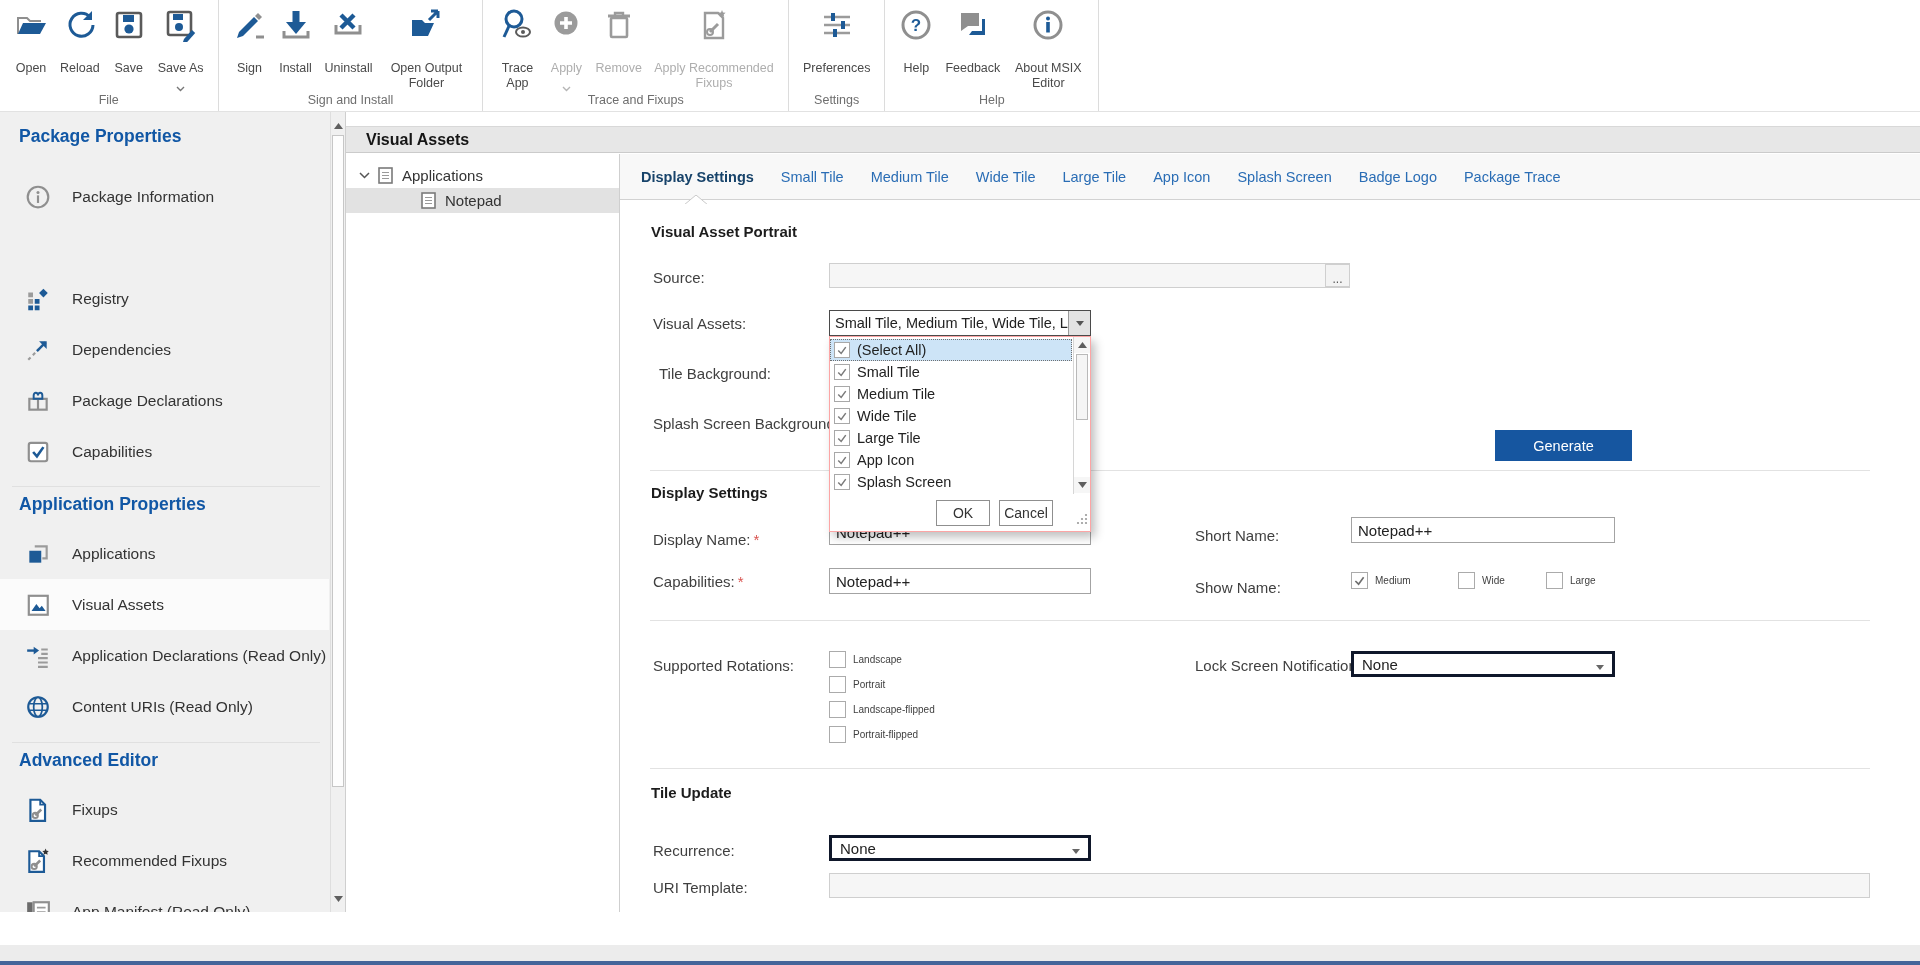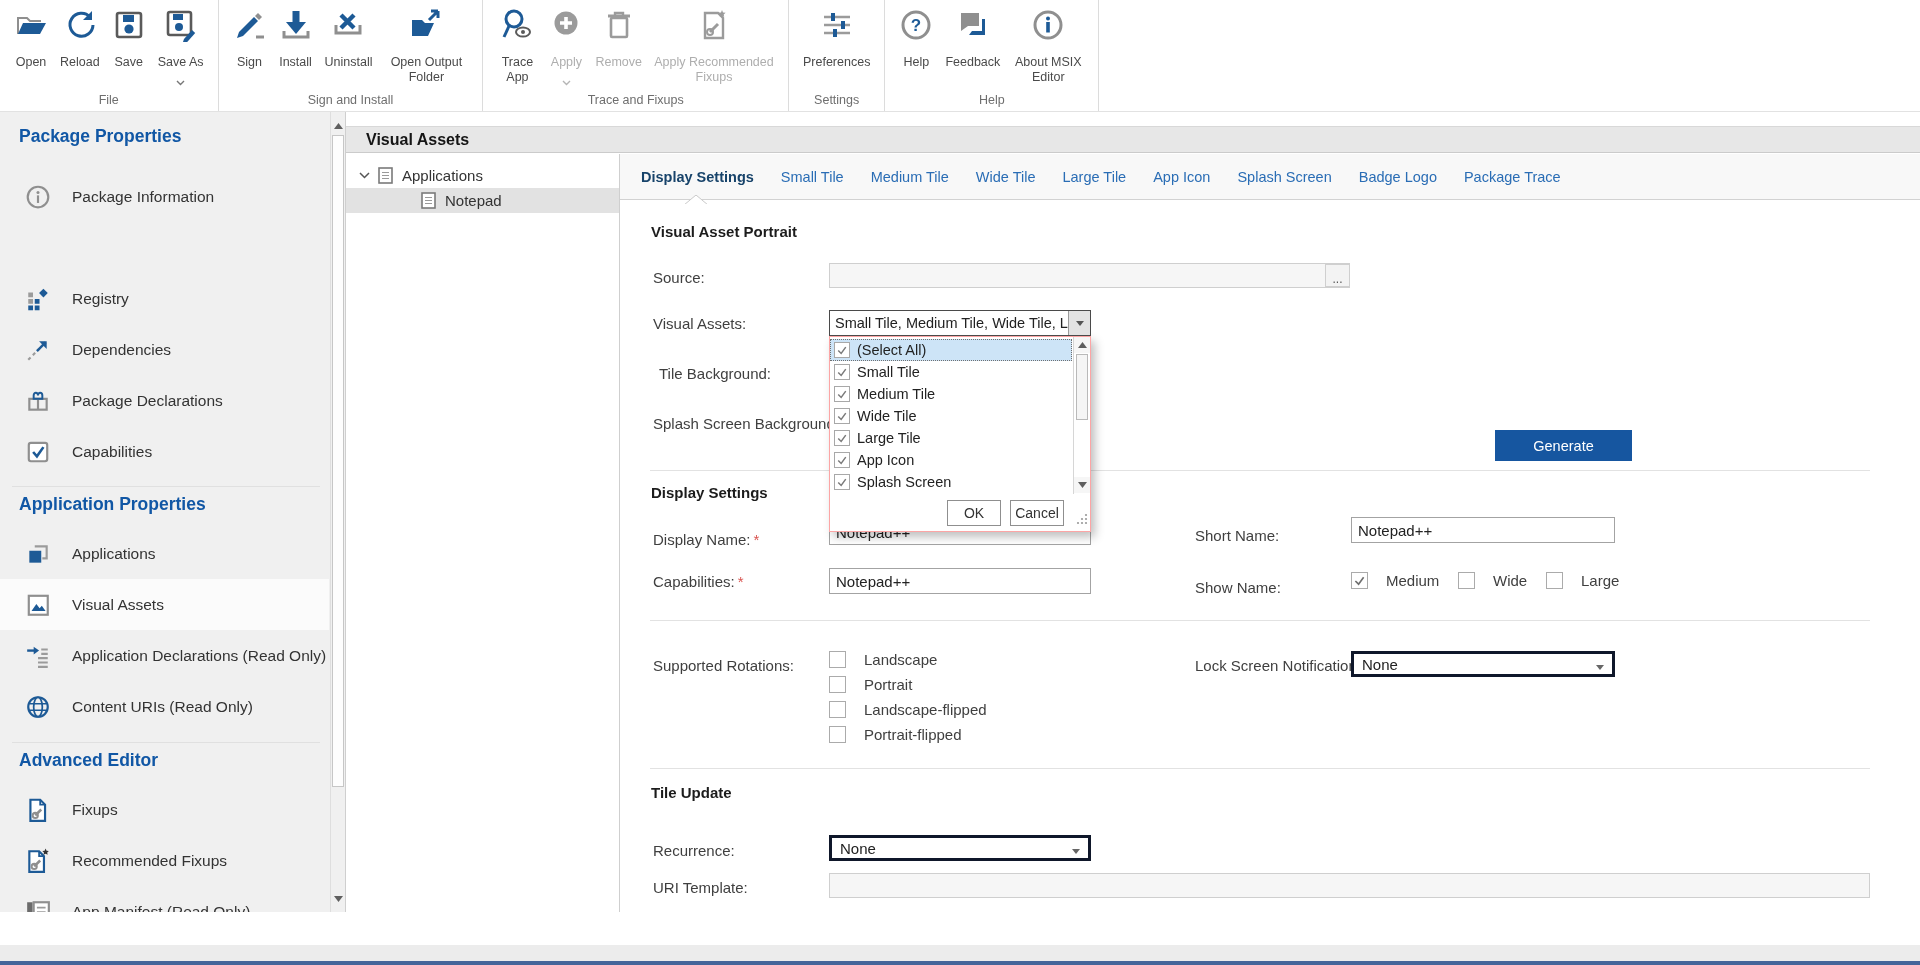--- a/index.html
+++ b/index.html
@@ -6,21 +6,21 @@
 html,body{width:1920px;height:965px;overflow:hidden}
 body{font-family:"Liberation Sans",sans-serif;background:#fff;color:#333;-webkit-font-smoothing:antialiased}
 #page{position:relative;width:1920px;height:965px;background:#fff}
 
 
 #ribbon{position:absolute;left:0;top:0;width:1920px;height:112px;background:#fff;border-bottom:1px solid #e2e2e2;display:flex}
 .rgroup{position:relative;border-right:1px solid #dcdcdc}
 .rbuttons{display:flex;align-items:flex-start;padding:5px 8px 0}
 .rbtn{display:flex;flex-direction:column;align-items:center;padding:0 6px;cursor:default}
 .ricon{height:40px;display:flex;align-items:center;justify-content:center}
-.rlabel{margin-top:10px;font-size:12.5px;line-height:1.18;color:#4a4a4a;text-align:center}
+.rlabel{margin-top:16px;font-size:12.5px;line-height:1.18;color:#4a4a4a;text-align:center}
 .rbtn.disabled .rlabel{color:#aeaeae}
 .rglabel{position:absolute;left:0;right:0;bottom:4px;text-align:center;font-size:12.5px;color:#6e6e6e}
 .chev{margin-top:2px}
 .rgroup-fill{flex:1;border:none}
 
 
 #sidebar{position:absolute;left:0;top:112px;width:345px;height:800px;background:#f0f0f0;overflow:hidden}
 .side-h{position:absolute;left:19px;font-size:17.5px;font-weight:bold;color:#1157a5;white-space:nowrap}
 .side-item{position:absolute;left:0;width:329px;height:51px;display:flex;align-items:center;padding-left:25px;font-size:15.5px;color:#333;white-space:nowrap}
 .side-item.selected{background:#fbfbfb}
@@ -45,39 +45,39 @@
 #tab-notch{position:absolute;left:64px;top:37px;z-index:5}
 
 .fheading{position:absolute;font-size:15px;font-weight:bold;color:#1c1c1c;white-space:nowrap}
 .flabel{position:absolute;font-size:15px;color:#3f3f3f;white-space:nowrap}
 .req{color:#d9534f;margin-left:3px}
 .tinput{position:absolute;height:26px;border:1px solid #a3a3a3;background:#fff;font:15px "Liberation Sans",sans-serif;color:#222;padding:0 6px;outline:none}
 .tinput.dim{background:#f6f6f6;border-color:#cfcfcf;height:25px}
 .fdivider{position:absolute;left:30px;width:1220px;height:1px;background:#e2e2e2}
 .dselect{position:absolute;height:26px;border:3px solid #0f172a;background:#fff;display:flex;align-items:center;padding:0 8px;font-size:15px;color:#222}
 .dar{position:absolute;right:8px;top:11px;width:0;height:0;border-left:4px solid transparent;border-right:4px solid transparent;border-top:5px solid #666}
-.cbrow{position:absolute;display:flex;align-items:center;gap:18px;font-size:15px;color:#3f3f3f;white-space:nowrap}
+.cbrow{position:absolute;display:flex;align-items:center;gap:7px;font-size:10px;color:#3f3f3f;white-space:nowrap}
 .cb{width:17px;height:17px;border:1px solid #ababab;background:#fff;display:inline-flex;align-items:center;justify-content:center;flex:none}
 #generate-btn{position:absolute;left:875px;top:276px;width:137px;height:31px;background:#1656a0;color:#fff;font-size:14.5px;display:flex;align-items:center;justify-content:center;border:none;cursor:default}
 #browse-btn{position:absolute;left:705px;top:110px;width:25px;height:23px;background:#f3f3f3;border:1px solid #cfcfcf;font-size:12px;color:#555;display:flex;align-items:flex-end;justify-content:center;padding-bottom:4px;line-height:6px}
 
 
 #va-combo{position:absolute;left:209px;top:156px;width:262px;height:26px;border:1px solid #4a4a4a;background:#fff;z-index:30;display:flex;align-items:stretch}
 #va-combo .val{flex:1;display:flex;align-items:center;padding:0 5px;font-size:14.5px;color:#222;white-space:nowrap;overflow:hidden}
 #va-combo .btn{width:22px;background:#e3e3e3;border-left:1px solid #9a9a9a;display:flex;align-items:center;justify-content:center}
 #va-combo .btn .tri{width:0;height:0;border-left:4px solid transparent;border-right:4px solid transparent;border-top:5px solid #555}
 #va-panel{position:absolute;left:209px;top:182px;width:262px;height:196px;background:#fff;border:1px solid #fca5a5;box-shadow:4px 5px 9px rgba(0,0,0,.25);z-index:25}
 #va-list{position:absolute;left:0;top:0;width:260px;height:158px;background:#fff;border-bottom:1px solid #9b9b9b;padding-top:2px}
 .va-row{display:flex;align-items:center;height:22px;padding-left:4px;gap:7px;font-size:14.5px;color:#222;width:242px}
 .va-row.hl{background:#cde4f7;outline:1px dotted #707070;outline-offset:-1px}
 .cb-sm{width:16px;height:16px;border:1px solid #a8a8a8;background:#fff;display:inline-flex;align-items:center;justify-content:center;flex:none}
 #va-scroll{position:absolute;right:0;top:0;width:17px;height:157px;background:#fff;border-left:1px solid #d6d6d6}
 .va-sarr{position:absolute;left:0;width:16px;height:16px;display:flex;align-items:center;justify-content:center;background:#f6f6f6}
 .va-sthumb{position:absolute;left:2px;top:17px;width:12px;height:66px;background:#f5f5f5;border:1px solid #b9b9b9}
-#va-footer{position:absolute;left:0;bottom:0;width:260px;height:37px;background:#fff;display:flex;align-items:center;justify-content:flex-end;gap:9px;padding-right:26px}
+#va-footer{position:absolute;left:0;bottom:0;width:260px;height:37px;background:#fff;display:flex;align-items:center;justify-content:flex-end;gap:9px;padding-right:37px}
 .va-btn{width:54px;height:26px;border:1px solid #8f8f8f;background:#fff;font-size:14px;color:#333;display:flex;align-items:center;justify-content:center}
 #va-grip{position:absolute;right:2px;bottom:2px}
 
 
 #output-bar{position:absolute;left:0;top:912px;width:1920px;height:33px;background:#f7f7f7;border-top:1px solid #d2d2d2;border-bottom:1px solid #d2d2d2;display:flex;align-items:center;padding-left:25px;font-size:14px;color:#4a4a4a}
 #bottom-strip{position:absolute;left:0;top:945px;width:1920px;height:20px;background:#ececec;border-bottom:4px solid #44659a}
 </style>
 </head>
 <body>
 

